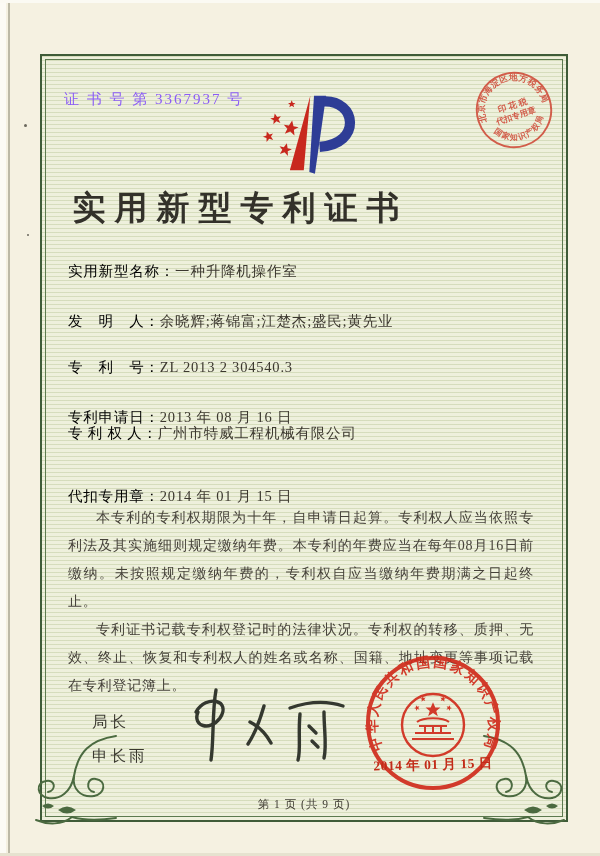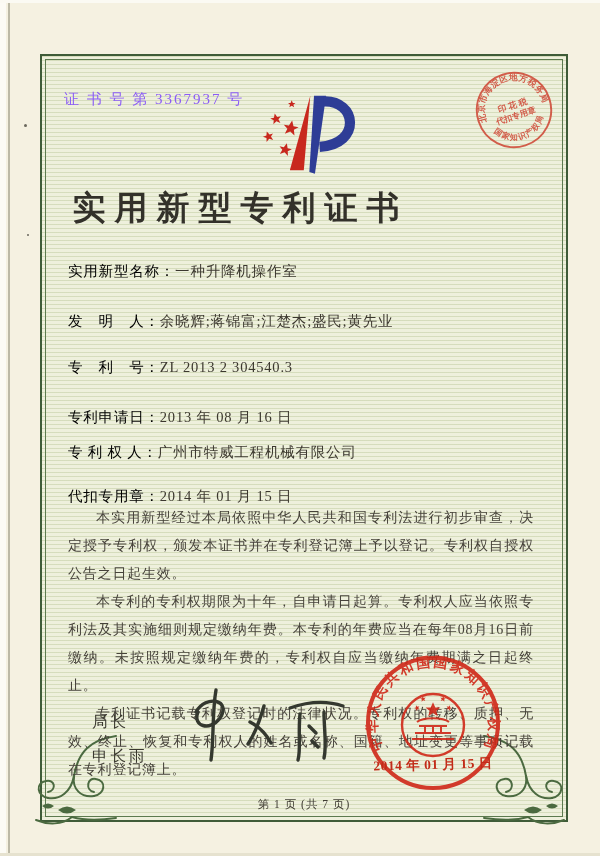--- a/index.html
+++ b/index.html
@@ -152,29 +152,28 @@
 </div>
 <div class="field-row" style="top:312px;">
   <span class="field-label">发　明　人：</span><span class="field-value">余晓辉;蒋锦富;江楚杰;盛民;黄先业</span>
 </div>
 <div class="field-row" style="top:358px;">
   <span class="field-label">专　利　号：</span><span class="field-value">ZL 2013 2 304540.3</span>
 </div>
 <div class="field-row" style="top:400px;margin-top:8px;">
   <span class="field-label">专利申请日：</span><span class="field-value">2013 年 08 月 16 日</span>
 </div>
-<div class="field-row" style="top:443px;">
+<div class="field-row" style="top:424px;">
   <span class="field-label">专 利 权 人：</span><span class="field-value">广州市特威工程机械有限公司</span>
 </div>
 <div class="field-row" style="top:487px;">
   <span class="field-label">代扣专用章：</span><span class="field-value">2014 年 01 月 15 日</span>
 </div>
 
 <div class="body-text">
-  <p>本实用新型经过本局依照中华人民共和国专利法进行初步审查，决定授予专利权，颁发本证书并在专利登记簿上予以登记。专利权自授权公告之日起生效。</p>
   <p>本专利的专利权期限为十年，自申请日起算。专利权人应当依照专利法及其实施细则规定缴纳年费。本专利的年费应当在每年08月16日前缴纳。未按照规定缴纳年费的，专利权自应当缴纳年费期满之日起终止。</p>
   <p>专利证书记载专利权登记时的法律状况。专利权的转移、质押、无效、终止、恢复和专利权人的姓名或名称、国籍、地址变更等事项记载在专利登记簿上。</p>
 </div>
 
 <div class="officer">
   <div>局长</div>
   <div>申长雨</div>
 </div>
 
 <svg class="signature" width="172" height="92" viewBox="0 0 172 92">
@@ -210,13 +209,13 @@
       <path d="M -16 -1 C -10 -6 10 -6 16 -1"></path>
       <path d="M -14 3 H 14"></path>
       <path d="M -8 3 V 10 M 8 3 V 10 M 0 3 V 10"></path>
       <path d="M -18 10 H 18"></path>
       <path d="M -21 16 H 21"></path>
     </g>
   </g>
 </svg>
 <div class="seal-date">2014 年 01 月 15 日</div>
 
-<div class="footer">第 1 页 (共 7 页)</div>
+<div class="footer">第 1 页 (共 9 页)</div>
 
 </body></html>

